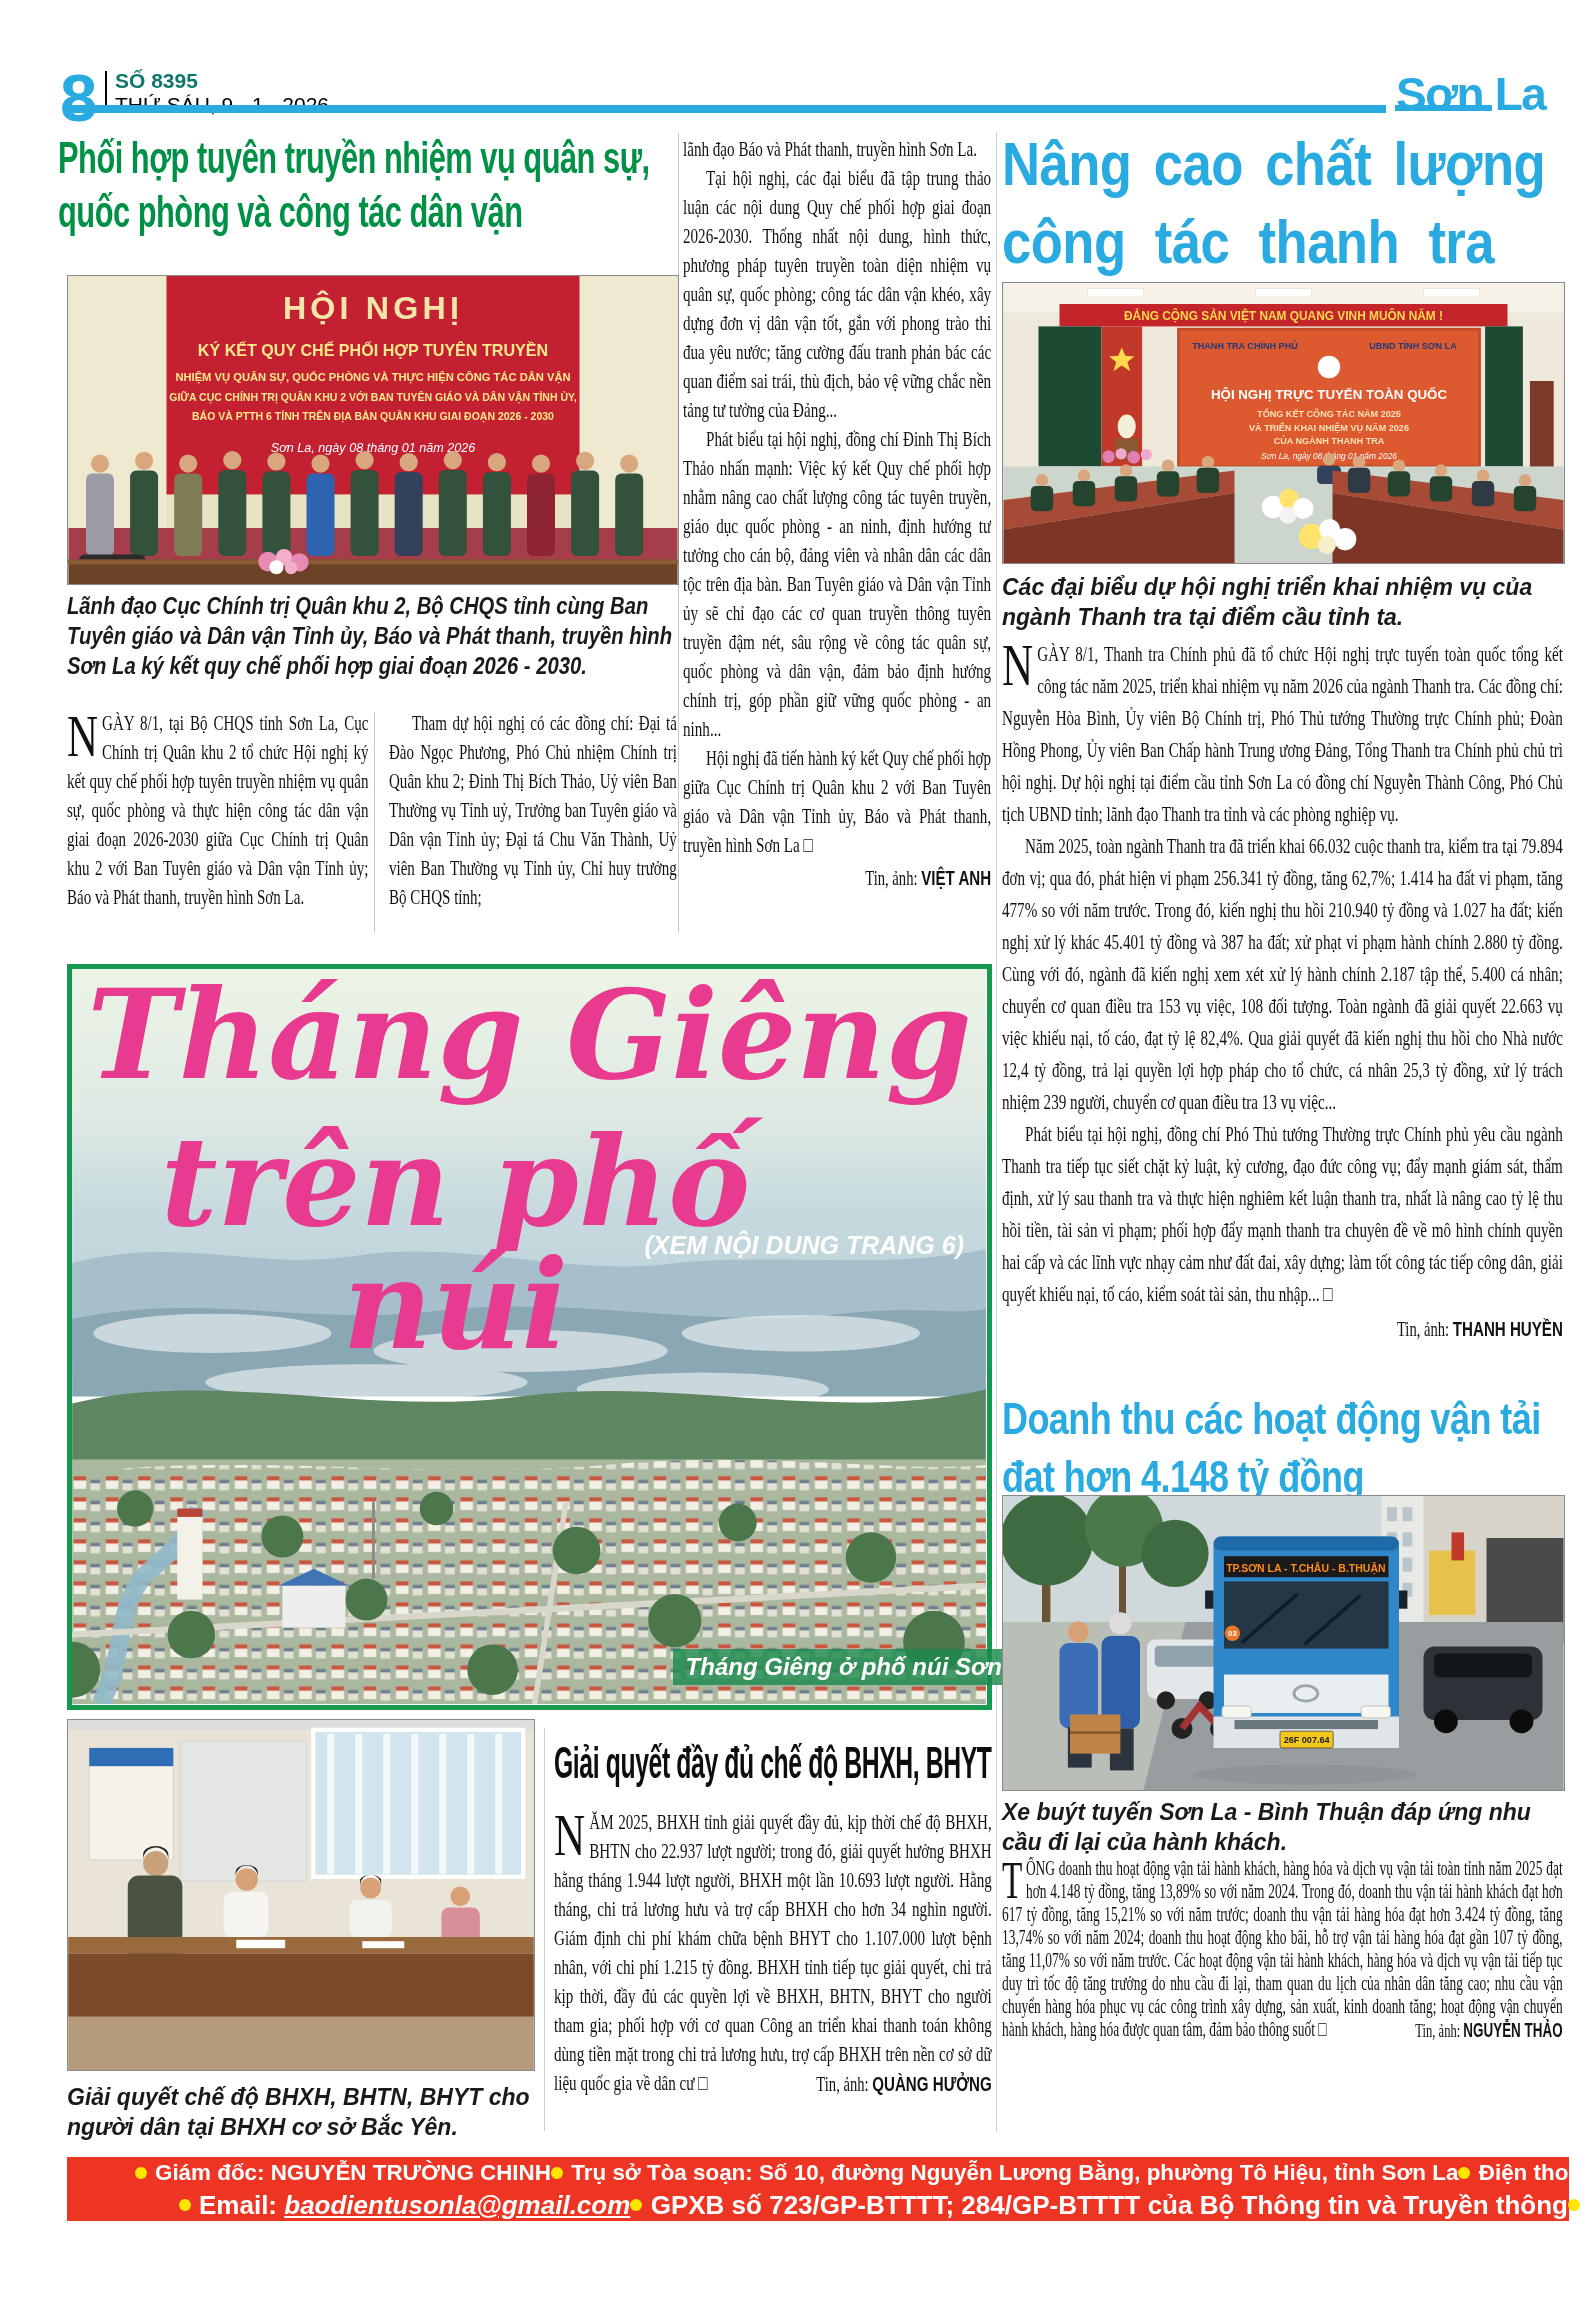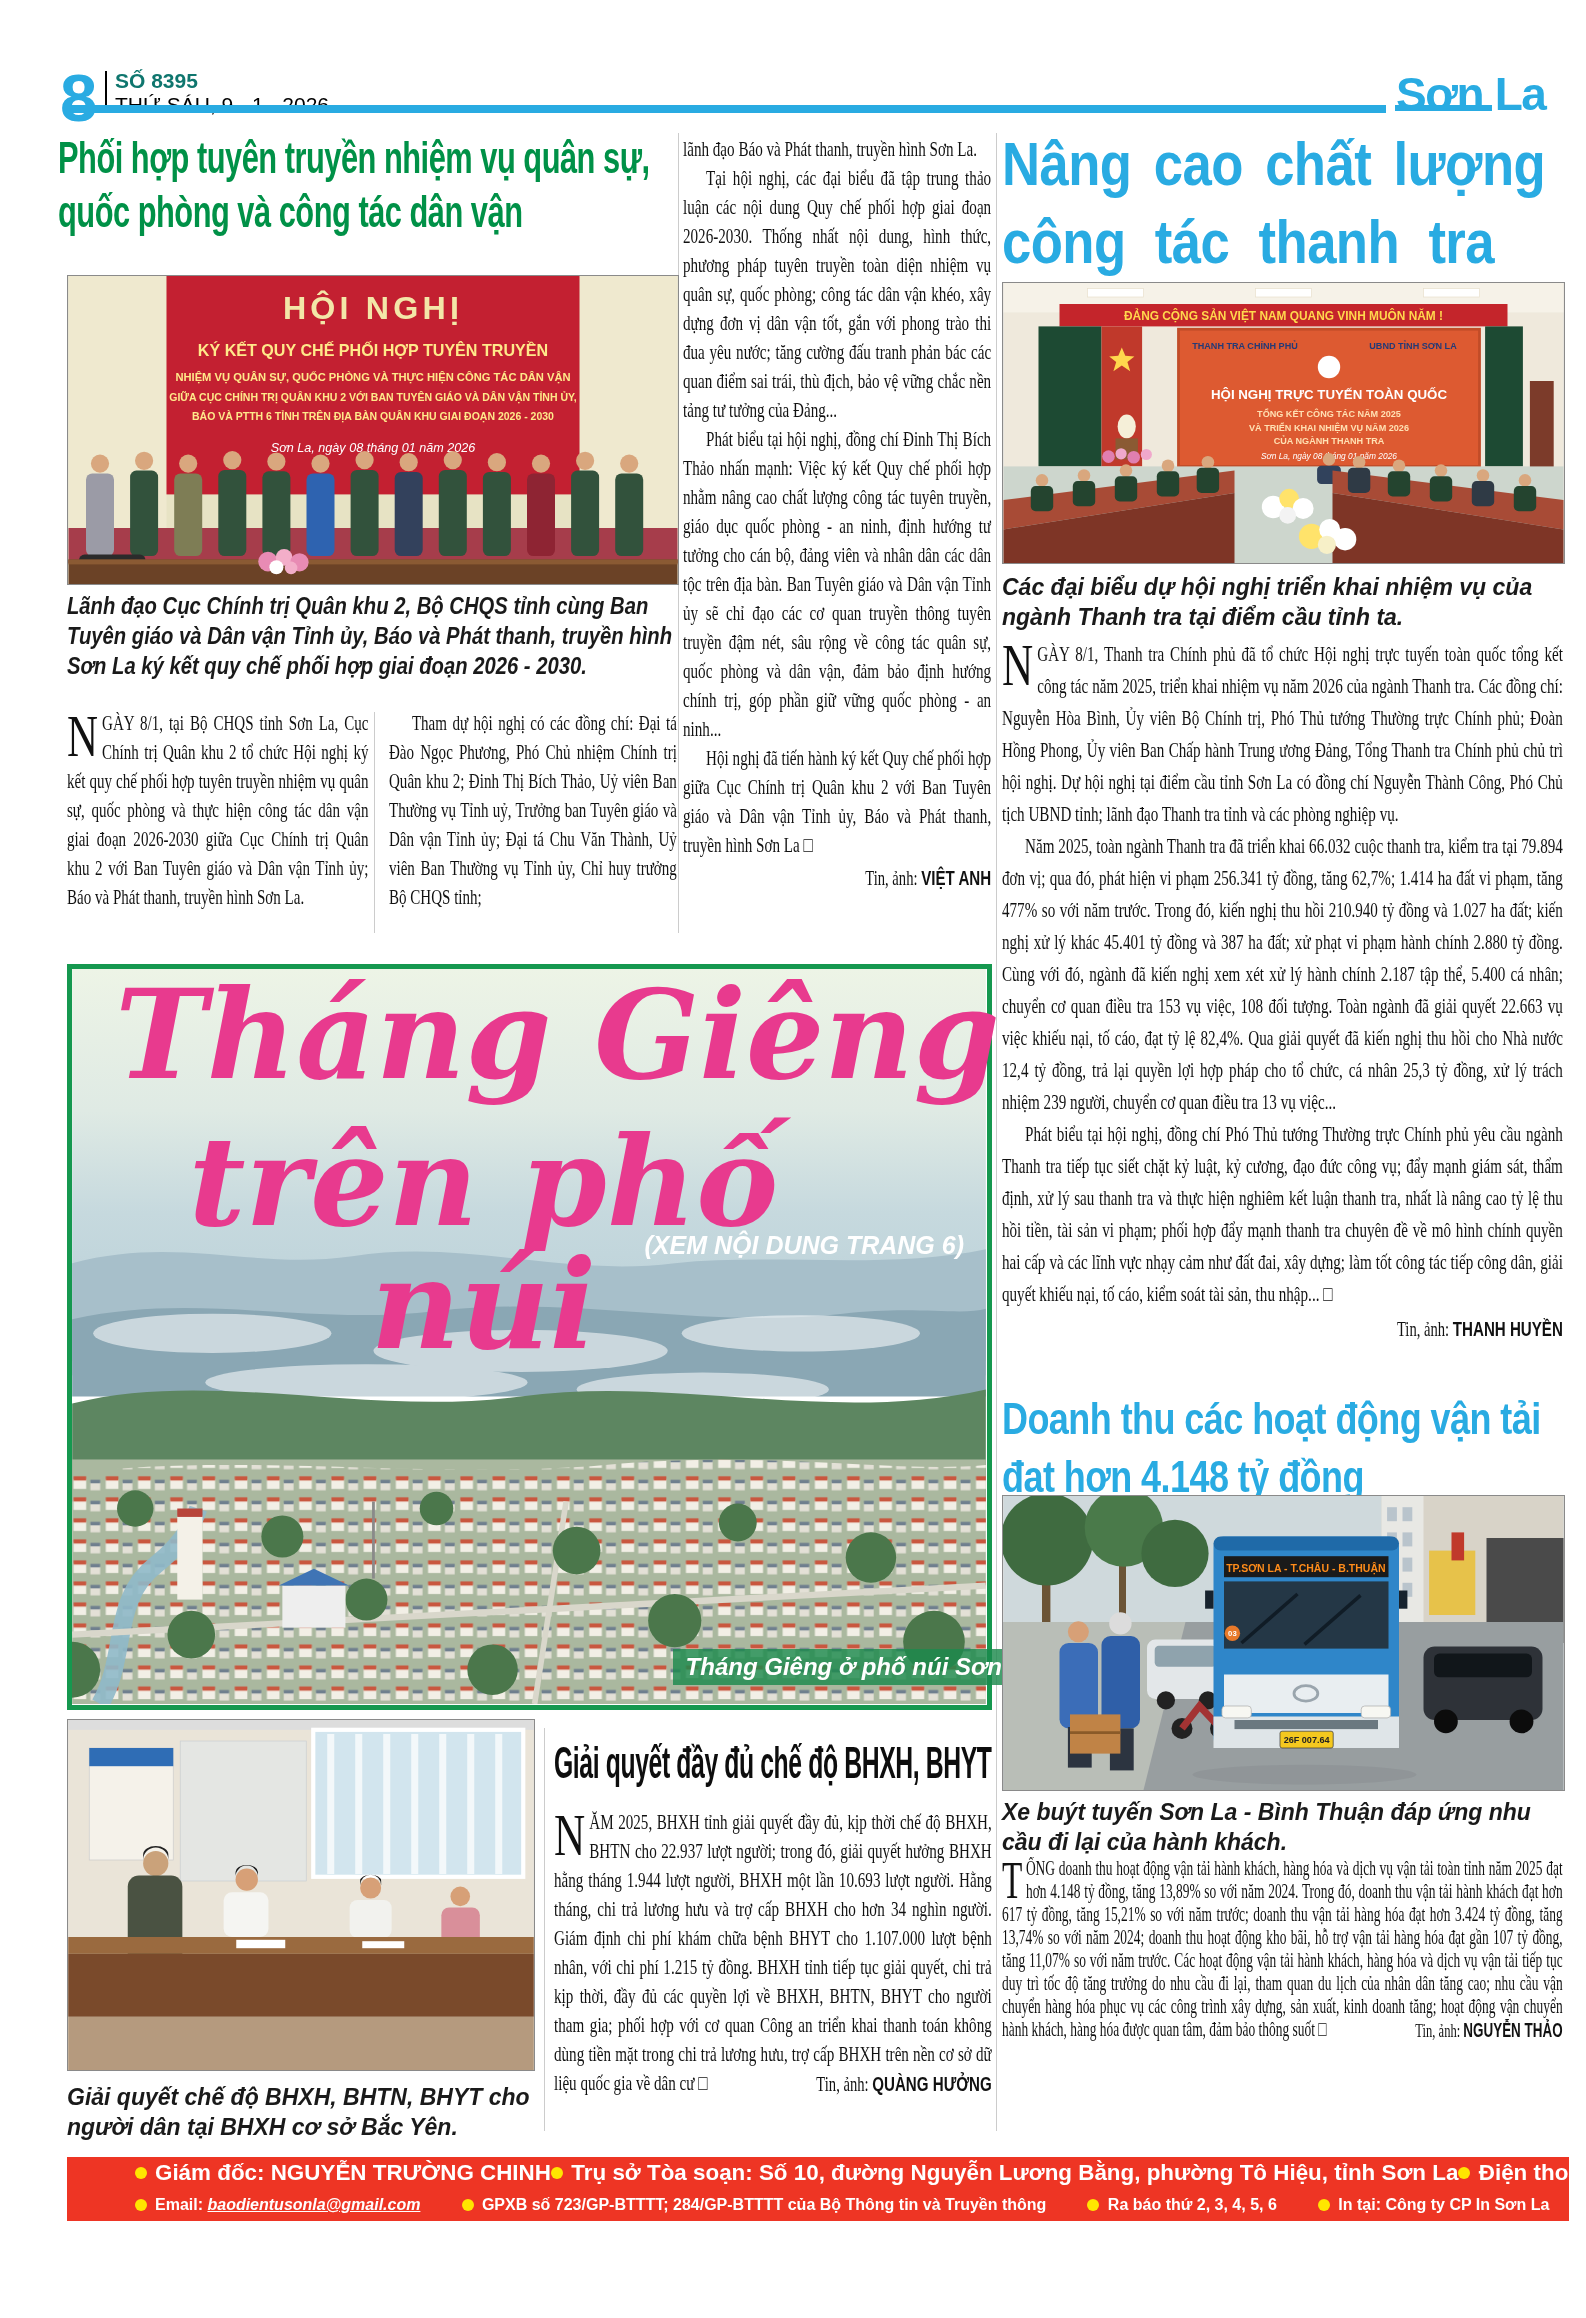--- a/index.html
+++ b/index.html
@@ -23,21 +23,21 @@
   .bp{margin:0;text-indent:32px;}
   .noind{text-indent:0;}
   .dropcap{float:left;font-size:60px;line-height:0.80;padding:2.8px 5.6px 0 0;font-family:"Liberation Serif",serif;}
   .credit{text-align:right;font-size:20.3px;margin-top:2.8px;}
   .credit b{font-family:"Liberation Sans",sans-serif;font-size:21px;}
   
   .cap{font-family:"Liberation Sans",sans-serif;font-weight:bold;font-style:italic;font-size:23px;line-height:1.30;color:#1a1a1a;transform-origin:0 0;}
   .photo{border:0.7px solid #8a8a8a;background:#ddd;}
   
   .featframe{border:5.6px solid #15984f;box-sizing:border-box;}
-  .feath{font-family:"DejaVu Serif",serif;font-style:italic;font-weight:bold;color:#e83a8e;text-align:center;line-height:1;padding-left:28px;}
+  .feath{font-family:"DejaVu Serif",serif;font-style:italic;font-weight:bold;color:#e83a8e;text-align:center;line-height:1;}
   .seenote{font-family:"Liberation Sans",sans-serif;font-weight:bold;font-style:italic;color:#ffffff;font-size:25px;text-align:right;}
   .featcap{font-family:"Liberation Sans",sans-serif;font-weight:bold;font-style:italic;color:#ffffff;font-size:24px;
            background:rgba(28,138,77,0.82);padding:4.2px 12.6px;white-space:nowrap;}
   
   .footbar{background:#ee3524;color:#ffffff;font-family:"Liberation Sans",sans-serif;font-weight:bold;}
   .footrow{display:flex;align-items:center;justify-content:space-between;padding:0 19.6px;}
   .footrow span.t{white-space:nowrap;}
   .dot{display:inline-block;width:12px;height:12px;border-radius:50%;background:#ffe600;margin-right:8.4px;vertical-align:middle;flex:none;}
   .fitem{display:flex;align-items:center;}
   .under{text-decoration:underline;font-style:italic;}
@@ -489,21 +489,21 @@
         </span>
       <span class="fitem">
           <span class="dot"></span>
           <span class="t">Trụ sở Tòa soạn: Số 10, đường Nguyễn Lương Bằng, phường Tô Hiệu, tỉnh Sơn La</span>
         </span>
       <span class="fitem">
           <span class="dot"></span>
           <span class="t">Điện thoại: 0212.3852273</span>
         </span>
     </div>
-    <div class="footrow" style="height:32px;font-size:16px;">
+    <div class="footrow" style="height:32px;font-size:26px;margin-left:44px;">
       <span class="fitem"><span class="dot"></span><span class="t">Email:</span>&nbsp;<span class="t under">baodientusonla@gmail.com</span></span>
       <span class="fitem">
           <span class="dot"></span>
           <span class="t">GPXB số 723/GP-BTTTT; 284/GP-BTTTT của Bộ Thông tin và Truyền thông</span>
         </span>
       <span class="fitem">
           <span class="dot"></span>
           <span class="t">Ra báo thứ 2, 3, 4, 5, 6</span>
         </span>
       <span class="fitem">

